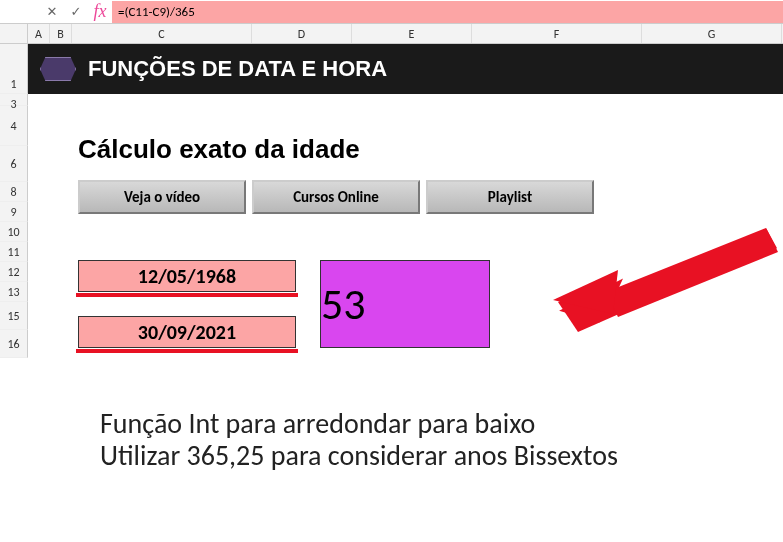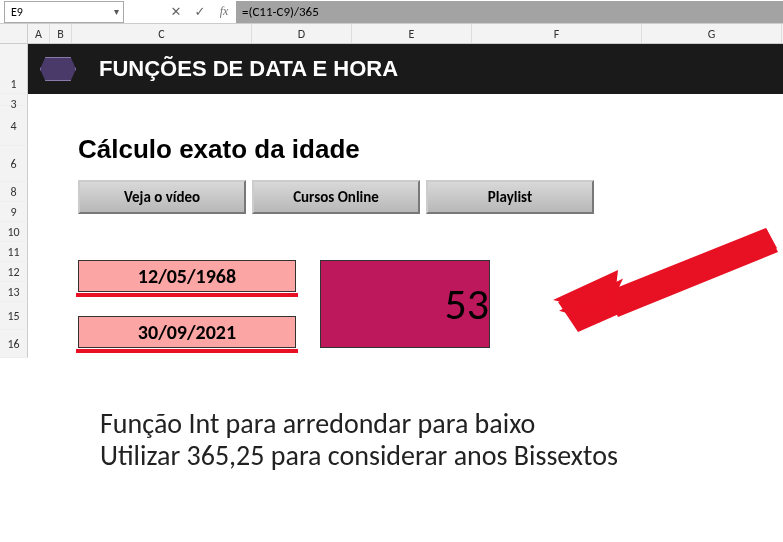--- a/index.html
+++ b/index.html
@@ -3,72 +3,68 @@
 <meta charset="utf-8">
 <style>
 * { box-sizing: border-box; margin: 0; padding: 0; }
 body { font-family: Calibri, Arial, sans-serif; background: #fff; width: 783px; height: 542px; overflow: hidden; position: relative; }
 
 .formula-bar { display: flex; align-items: center; height: 24px; border-bottom: 1px solid #ccc; background: #fff; }
 .name-box { width: 120px; height: 22px; border: 1px solid #aaa; display: flex; align-items: center; padding: 0 6px; font-size: 12px; position: relative; margin-left: 4px; }
 .name-box .chev { position: absolute; right: 4px; font-size: 10px; color: #555; }
 .fb-sep { width: 40px; }
 .fb-btn { width: 24px; height: 22px; display: flex; align-items: center; justify-content: center; color: #666; font-size: 13px; }
-.fb-btn.fx { font-style: italic; font-family: 'Times New Roman', serif; font-size: 12px; color: #737373; }
-.formula-input { flex: 1; height: 22px; background: #a3a3a3; border: none; padding: 0 6px; font-size: 13px; font-family: Calibri, Arial; }
+.fb-btn.fx { font-style: italic; font-family: 'Times New Roman', serif; font-size: 18px; color: #ec4899; }
+.formula-input { flex: 1; height: 22px; background: #fca5a5; border: none; padding: 0 6px; font-size: 13px; font-family: Calibri, Arial; }
 
 .grid { position: relative; }
 .col-headers { display: flex; height: 20px; background: #f3f3f3; border-bottom: 1px solid #ccc; }
 .corner { width: 28px; border-right: 1px solid #ccc; background: #f3f3f3; }
 .col-h { text-align: center; font-size: 12px; color: #333; border-right: 1px solid #ddd; line-height: 20px; }
 .cA { width: 22px; } .cB { width: 22px; } .cC { width: 180px; } .cD { width: 100px; } .cE { width: 120px; } .cF { width: 170px; } .cG { width: 140px; }
 
 .row-headers { position: absolute; left: 0; top: 20px; width: 28px; }
 .row-h { height: 20px; font-size: 12px; text-align: center; color: #333; border-right: 1px solid #ccc; border-bottom: 1px solid #eee; background: #f3f3f3; line-height: 20px; }
 .row-h.r1 { height: 50px; line-height: 80px; }
 .row-h.r3 { height: 12px; }
 .row-h.r4 { height: 40px; line-height: 40px; }
 .row-h.r6 { height: 36px; line-height: 36px; }
 .row-h.r15 { height: 28px; line-height: 28px; }
 .row-h.r16 { height: 28px; line-height: 28px; text-align: center; }
 
 .content { position: absolute; left: 28px; top: 20px; right: 0; }
 
 .banner { position: absolute; top: 0; left: 0; right: 0; height: 50px; background: #1a1a1a; display: flex; align-items: center; padding-left: 12px; gap: 12px; }
 .banner-logo { width: 36px; height: 24px; background: #4a3a6a; border: 1px solid #8a7aaa; clip-path: polygon(15% 0, 85% 0, 100% 50%, 85% 100%, 15% 100%, 0 50%); }
-.banner-title { color: #fff; font-weight: bold; font-size: 22px; font-family: Arial, sans-serif; margin-left: 11px; }
+.banner-title { color: #fff; font-weight: bold; font-size: 22px; font-family: Arial, sans-serif; }
 
 .section-title { position: absolute; top: 90px; left: 50px; font-size: 26px; font-weight: bold; color: #000000; font-family: Arial, sans-serif; }
 
 .btn-row { position: absolute; top: 136px; left: 50px; display: flex; gap: 6px; }
 .btn3d { width: 168px; height: 34px; background: linear-gradient(#d8d8d8, #b8b8b8); border: 2px outset #ccc; font-size: 15px; font-weight: bold; font-family: Calibri, Arial; display: flex; align-items: center; justify-content: center; cursor: pointer; }
 
 .date-box { position: absolute; width: 218px; height: 32px; background: #fca5a5; border: 1px solid #333; display: flex; align-items: center; justify-content: center; font-size: 20px; font-weight: bold; font-family: Calibri, Arial; }
 .date1 { top: 216px; left: 50px; }
 .date2 { top: 272px; left: 50px; }
 .underline-red { position: absolute; height: 4px; background: #e81123; width: 222px; left: 48px; }
 .u1 { top: 249px; }
 .u2 { top: 305px; }
 
-.result-box { position: absolute; top: 216px; left: 292px; width: 170px; height: 88px; background: #be185d; border: 1px solid #333; display: flex; align-items: center; justify-content: flex-end; font-size: 44px; font-family: Calibri, Arial; }
+.result-box { position: absolute; top: 216px; left: 292px; width: 170px; height: 88px; background: #d946ef; border: 1px solid #333; display: flex; align-items: center; justify-content: flex-start; font-size: 44px; font-family: Calibri, Arial; }
 
 .arrow { position: absolute; top: 178px; left: 490px; }
 
 .note { position: absolute; left: 72px; font-size: 28px; font-family: Calibri, Arial; color: #222; }
 .note1 { top: 362px; }
 .note2 { top: 394px; text-align: right; }
 </style>
 </head>
 <body>
 
 <div class="formula-bar">
-  <div class="name-box">
-    <span>E9</span>
-    <span class="chev">▾</span>
-  </div>
   <div class="fb-sep"></div>
   <div class="fb-btn">✕</div>
   <div class="fb-btn">✓</div>
   <div class="fb-btn fx">fx</div>
   <input class="formula-input" value="=(C11-C9)/365" style="">
 </div>
 
 <div class="grid">
   <div class="col-headers">
     <div class="corner"></div>

